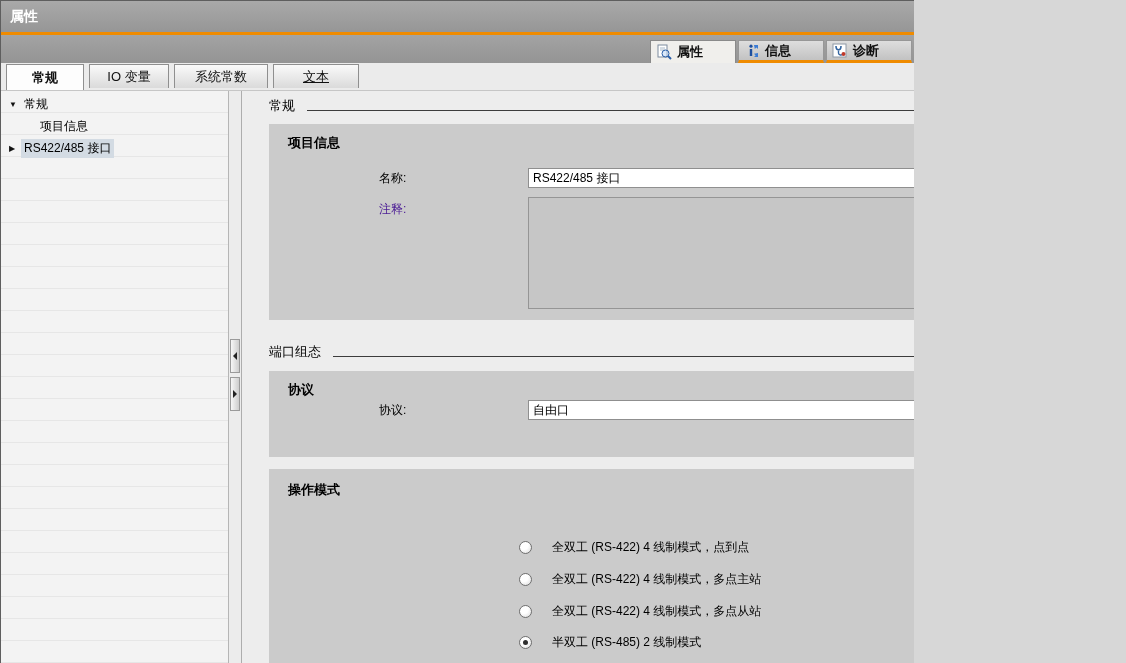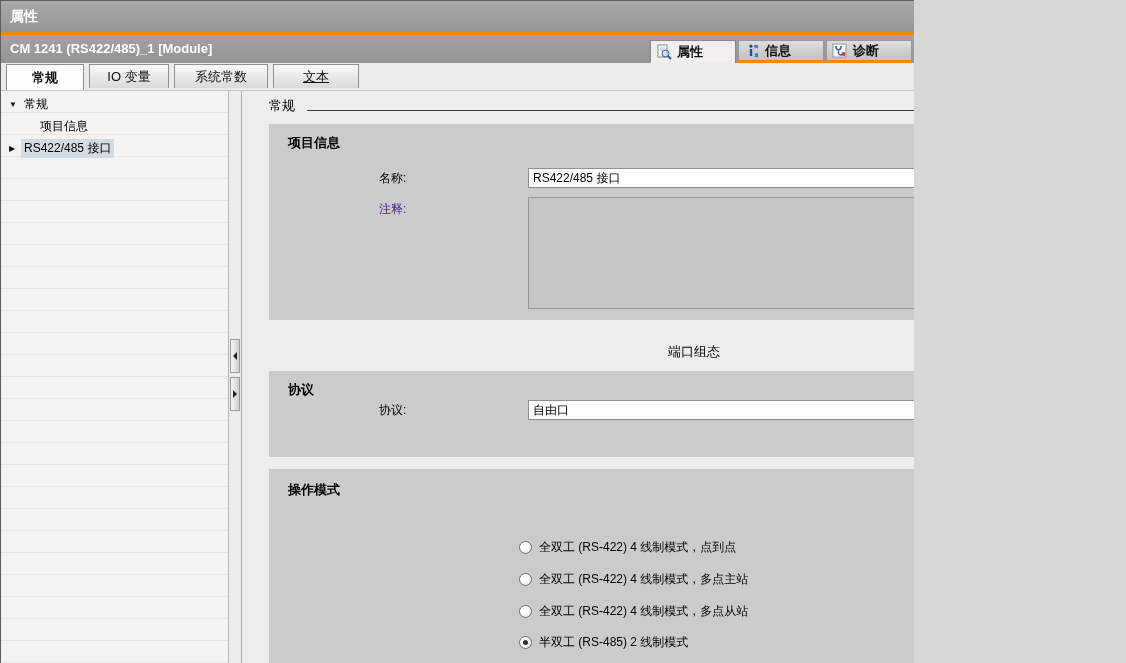--- a/index.html
+++ b/index.html
@@ -86,57 +86,56 @@
     position:absolute; left:259px; top:73px; width:577px; height:112px;
     background:#c6c6c6; border:1px solid #959595; display:flex; justify-content:flex-end;
   }
   .sb { width:17px; height:100%; display:flex; flex-direction:column; border-left:1px solid #a5a5a5; }
   .sb-btn { height:17px; background:linear-gradient(#ededed,#d2d2d2); border:1px solid #9a9a9a;
             display:flex; align-items:center; justify-content:center; cursor:pointer; }
   .sb-track { flex:1; background:#c9c9c9; }
   .chev-up { width:6px; height:6px; border-left:2px solid #8c8c8c; border-top:2px solid #8c8c8c; transform:rotate(45deg) translate(1px,1px); }
   .chev-down { width:6px; height:6px; border-right:2px solid #8c8c8c; border-bottom:2px solid #8c8c8c; transform:rotate(45deg) translate(-1px,-1px); }
   .g1 { top:33px; height:196px; }
-  .sec-head.port { top:252px;flex-direction:column; }
+  .sec-head.port { top:252px; }
   .sec-head.gen { top:6px; }
   .g2 { top:280px; height:86px; }
   .g2 .flabel { top:29px; }
   .dropdown {
     position:absolute; left:259px; top:29px; width:590px; height:20px;
     background:#fff; border:1px solid #8f8f8f; display:flex; align-items:center; padding-left:4px; cursor:default;
   }
   .dd-btn {
     position:absolute; right:0; top:0; width:17px; height:18px;
     background:linear-gradient(#e3e3e3,#c7c7c7); border-left:1px solid #9a9a9a;
     display:flex; align-items:center; justify-content:center;
   }
   .dd-arrow { width:0;height:0;border-left:4px solid transparent;border-right:4px solid transparent;border-top:5px solid #7d7d7d; }
   .g3 { top:378px; height:210px; }
   .g3 .gtitle { top:12px; }
-  .radio-row { position:absolute; left:250px; height:16px; display:flex; align-items:center; gap:7px; cursor:default; }
+  .radio-row { position:absolute; left:250px; height:16px; display:flex; align-items:center; gap:20px; cursor:default; }
   .radio {
     width:13px; height:13px; border-radius:50%; border:1px solid #6f6f6f; flex:0 0 13px;
     background:radial-gradient(circle at 35% 30%, #ffffff 40%, #d9d9d9);
     display:flex; align-items:center; justify-content:center;
   }
   .radio.checked::after { content:""; width:5px; height:5px; border-radius:50%; background:#2e2e2e; }
   .r1{top:70px;} .r2{top:102px;} .r3{top:134px;} .r4{top:165px;}
 </style>
 </head>
 <body>
 
 <div class="app">
 
   <div class="titlebar">
     <span>属性</span>
   </div>
   <div class="orange-rule"></div>
 
   <div class="modulebar">
-    <span>CM 1241 (RS422/485)_1 [Module]</span>
     <div class="insp-tabs">
       <div class="insp-tab active">
         <span class="icon">
           <svg width="16" height="16" viewBox="0 0 16 16">
             <rect x="2" y="1" width="9" height="12" fill="#ffffff" stroke="#7d8b9e"></rect>
             <line x1="4" y1="4" x2="9" y2="4" stroke="#aab8c6"></line>
             <line x1="4" y1="6" x2="9" y2="6" stroke="#aab8c6"></line>
             <circle cx="9.5" cy="9.5" r="3.5" fill="rgba(190,215,245,0.55)" stroke="#2b5fa8"></circle>
             <line x1="12" y1="12" x2="15" y2="15" stroke="#2b5fa8" stroke-width="2"></line>
           </svg>

